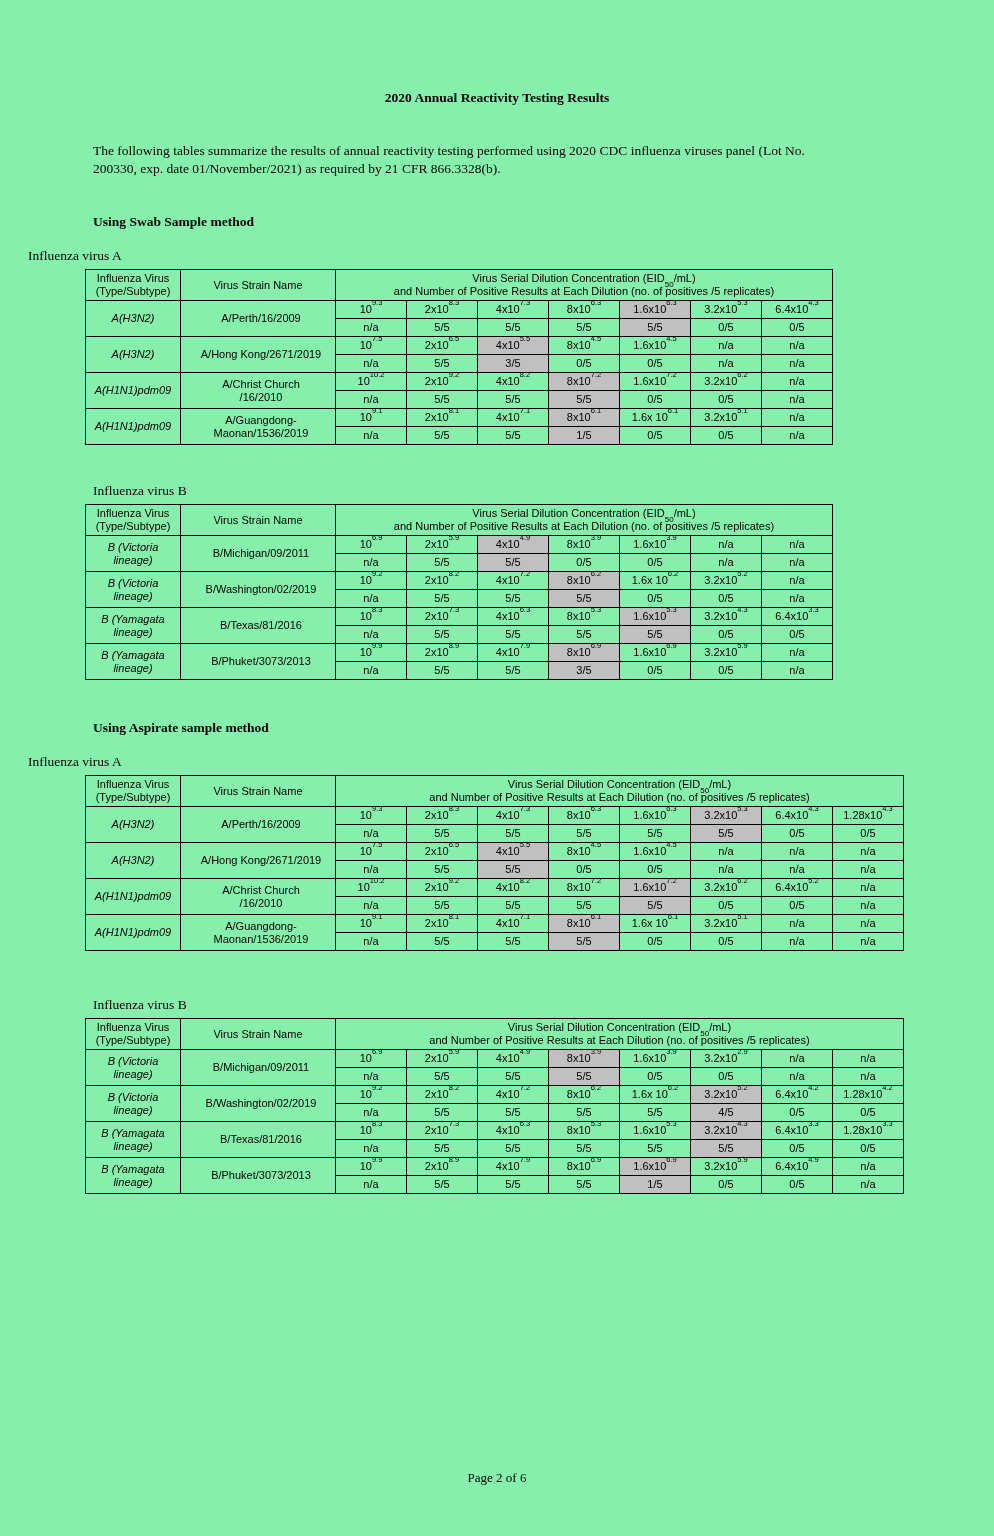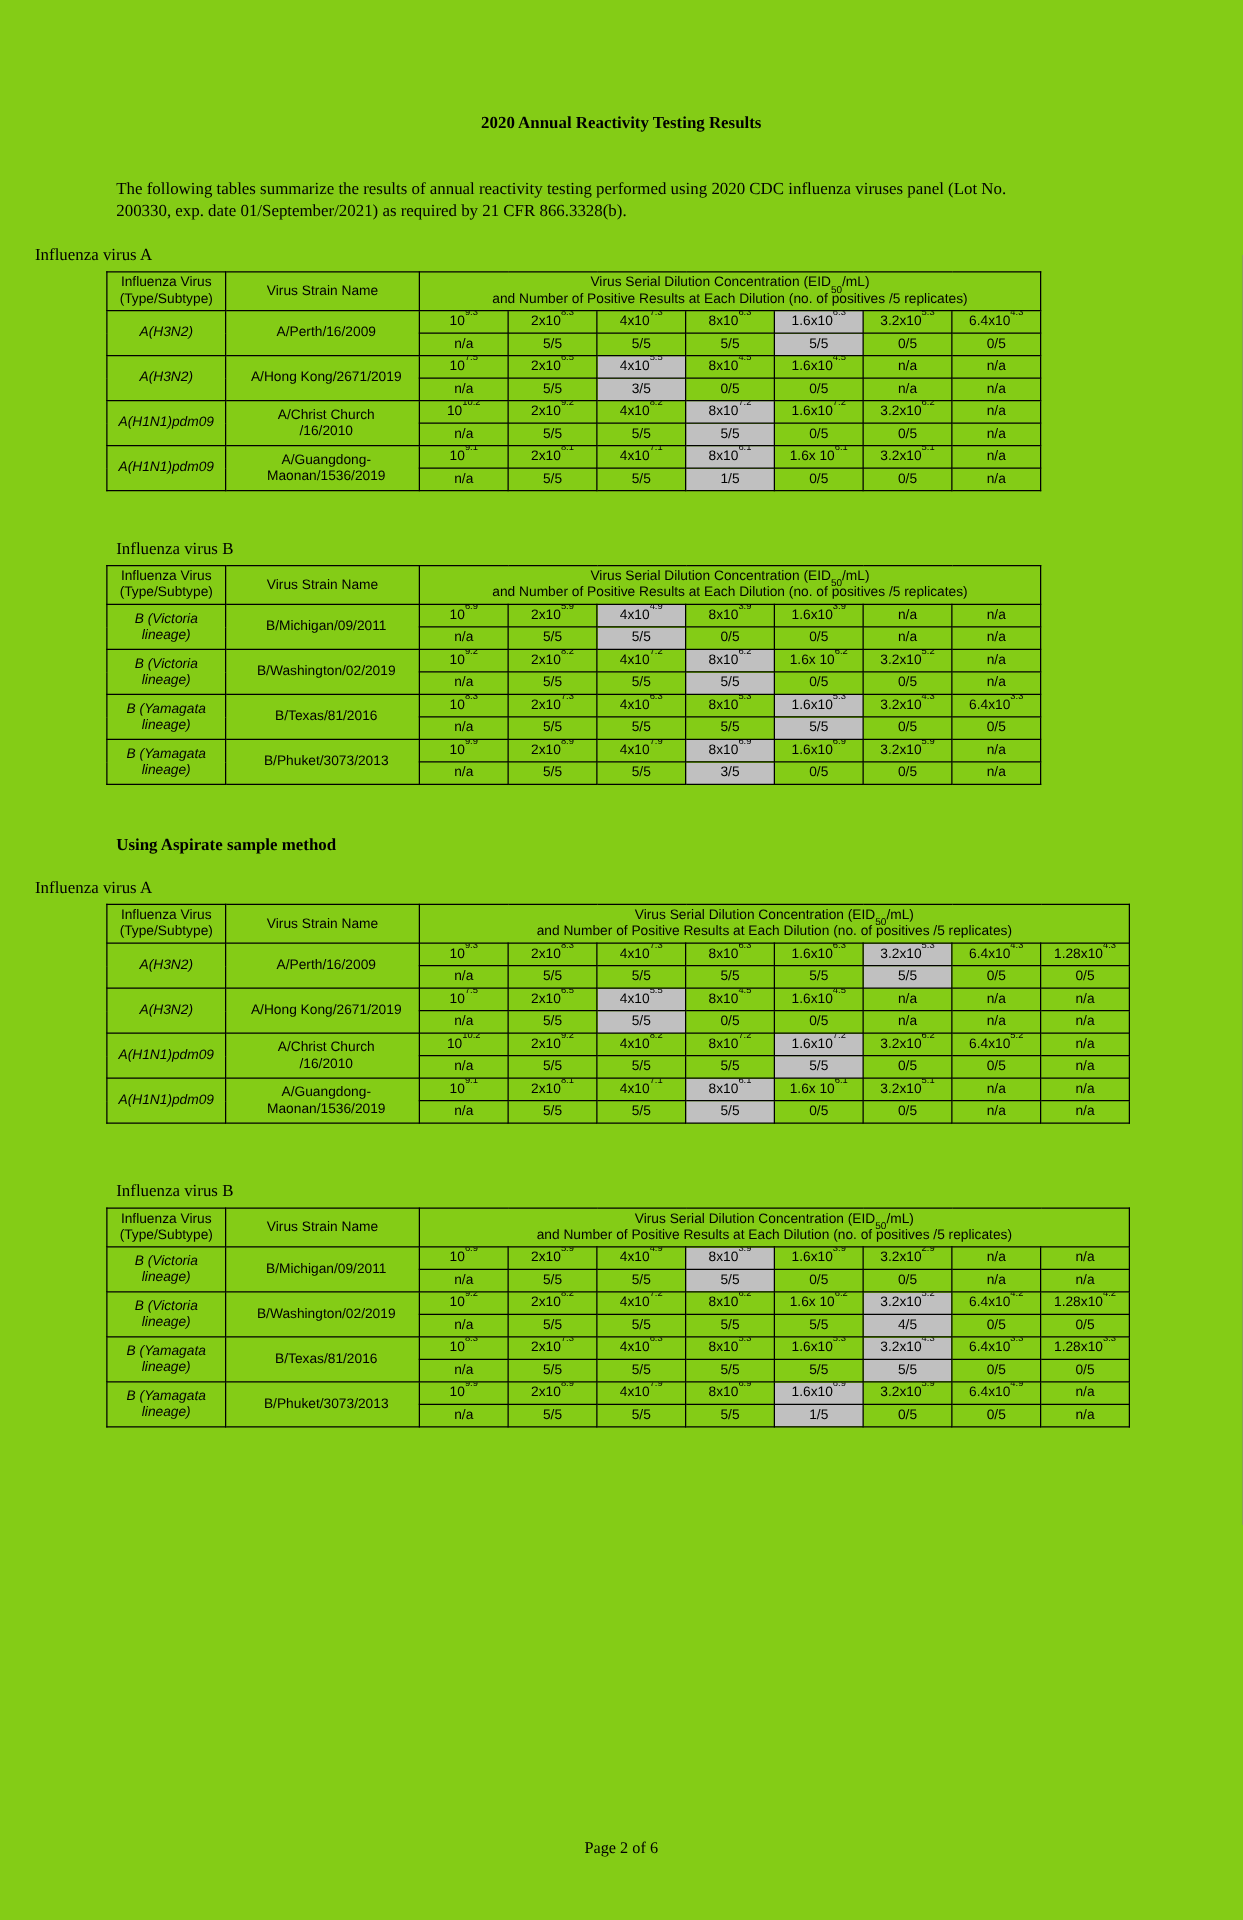--- a/index.html
+++ b/index.html
@@ -1,19 +1,19 @@
 <!DOCTYPE html>
 <html><head>
 <meta charset="utf-8">
 <style>
   html,body{margin:0;padding:0;background:#888;}
   .page{
     position:relative;
     width:994px;height:1536px;
-    background:#84cc16;
+    background:#86efac;
     margin:0 auto;
     font-family:"Liberation Serif",serif;
     color:#000;
     overflow:hidden;
   }
   .title{
     margin:90px 0 0 0;
     text-align:center;
     font-size:13.5px;
     font-weight:bold;
@@ -87,23 +87,24 @@
     font-size:13px;
   }
 </style>
 </head>
 <body>
 
 <div class="page">
 
   <div class="title">2020 Annual Reactivity Testing Results</div>
 
-  <p class="intro">The following tables summarize the results of annual reactivity testing performed using 2020 CDC influenza viruses panel (Lot No. 200330, exp. date 01/September/2021) as required by 21 CFR 866.3328(b).</p>
+  <p class="intro">The following tables summarize the results of annual reactivity testing performed using 2020 CDC influenza viruses panel (Lot No. 200330, exp. date 01/November/2021) as required by 21 CFR 866.3328(b).</p>
 
   <div>
+    <div class="section-heading">Using Swab Sample method</div>
 
     <div class="table-caption gap-med">Influenza virus A</div>
     <table class="rx">
         <colgroup>
           <col style="width: 95px;">
           <col style="width: 155px;">
           <col style="width: 71px;">
           <col style="width: 71px;">
           <col style="width: 71px;">
           <col style="width: 71px;">

